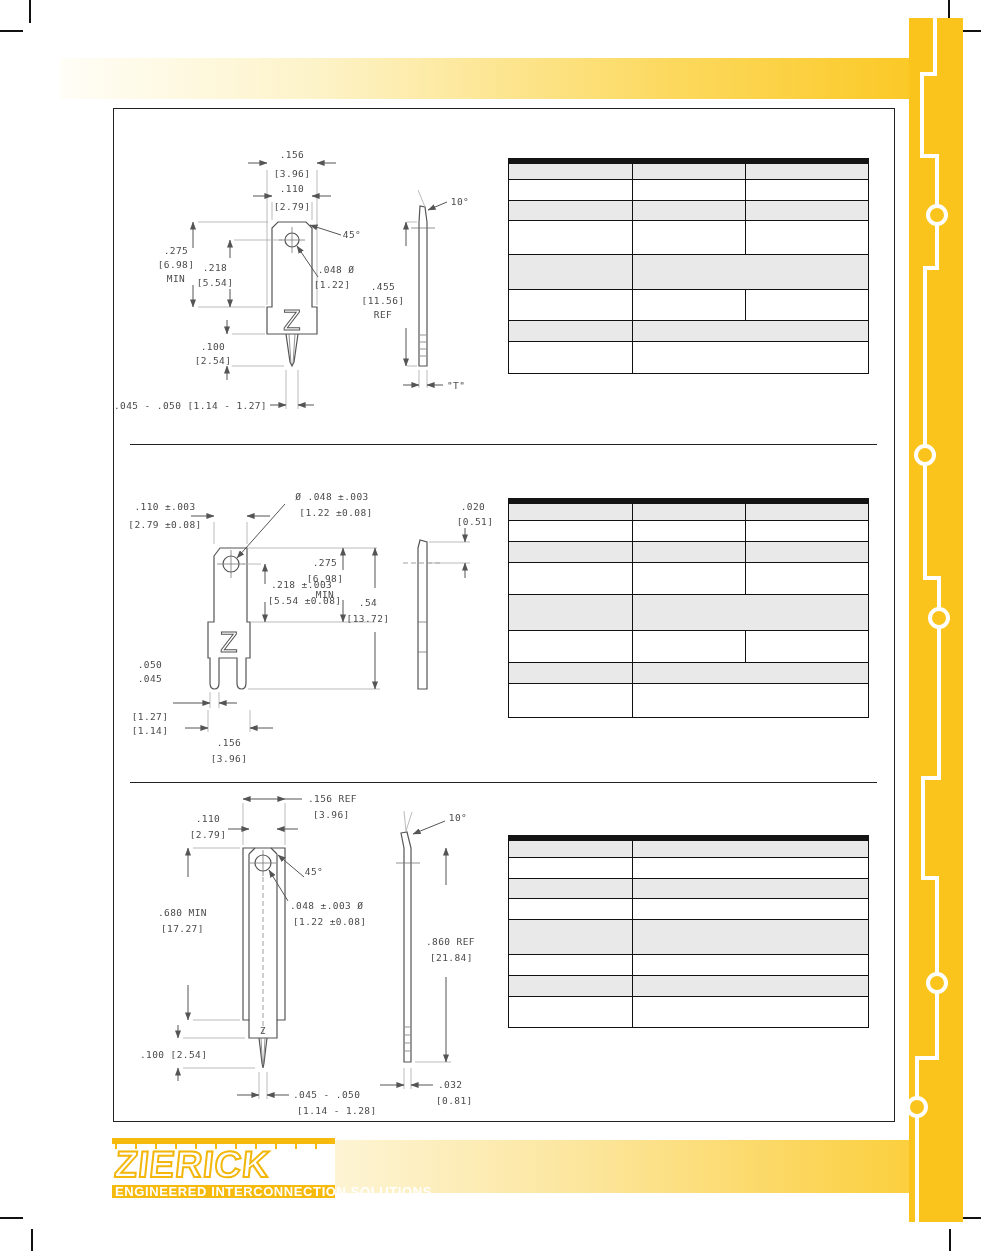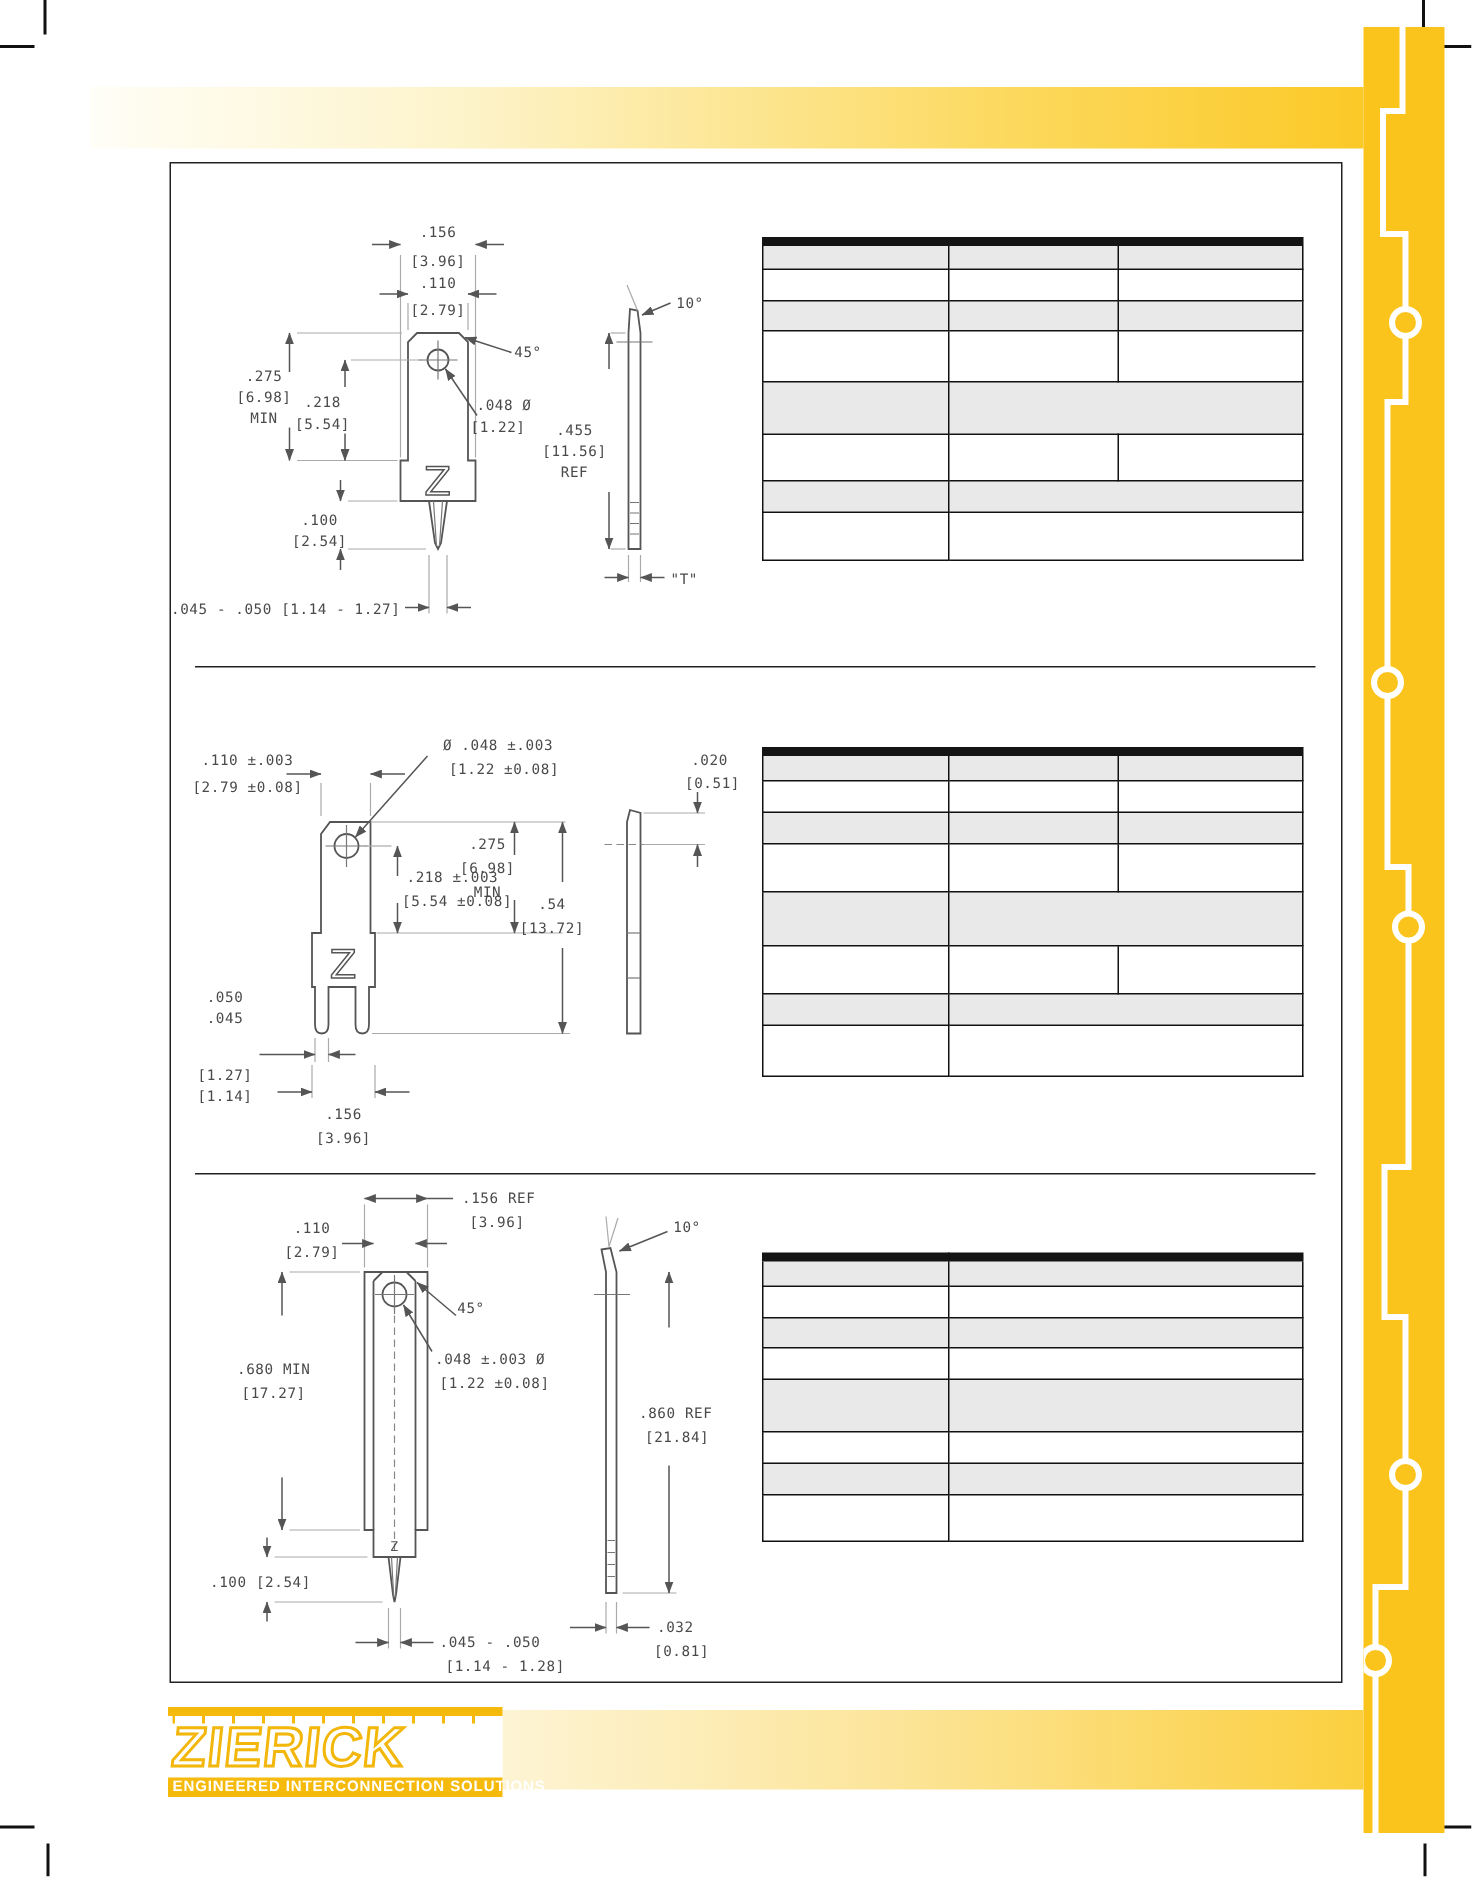--- a/index.html
+++ b/index.html
@@ -37,21 +37,21 @@
   svg.draw .tend{text-anchor:end;}
   
   #logo{left:112px;top:1138px;width:223px;height:60px;background:#fff;}
   #logo .bar{position:absolute;left:0;top:0;width:100%;height:6px;background:#f6ba0c;}
   #logo .pins{position:absolute;left:3px;top:6px;width:216px;height:5px;
     background:repeating-linear-gradient(to right,#f6ba0c 0 2px,rgba(0,0,0,0) 2px 20px);}
   #logo .word{position:absolute;left:3px;top:7px;font-family:"Liberation Sans",sans-serif;
     font-weight:bold;font-size:37px;line-height:40px;color:#fff;letter-spacing:1px;
     -webkit-text-stroke:2px #f2b70a;transform:skewX(-6deg);}
   #logo .tag{position:absolute;left:0;top:47px;width:100%;height:13px;background:#f6ba0c;
-    color:#fff;font-family:"Liberation Sans",sans-serif;font-weight:bold;font-size:10px;
+    color:#fff;font-family:"Liberation Sans",sans-serif;font-weight:bold;font-size:13px;
     letter-spacing:0.6px;line-height:13px;padding-left:3px;box-sizing:border-box;white-space:nowrap;}
   #bottombar{left:335px;top:1140px;width:574px;height:53px;
     background:linear-gradient(to right,#fdf4d4 0%,#fce59a 45%,#fbcf3e 100%);}
 </style>
 </head>
 <body>
 
 <div class="crop" style="left:29px;top:0;width:1.5px;height:23px;"></div>
 <div class="crop" style="left:0;top:30px;width:23px;height:1.5px;"></div>
 <div class="crop" style="left:948px;top:0;width:1.5px;height:23px;"></div>

